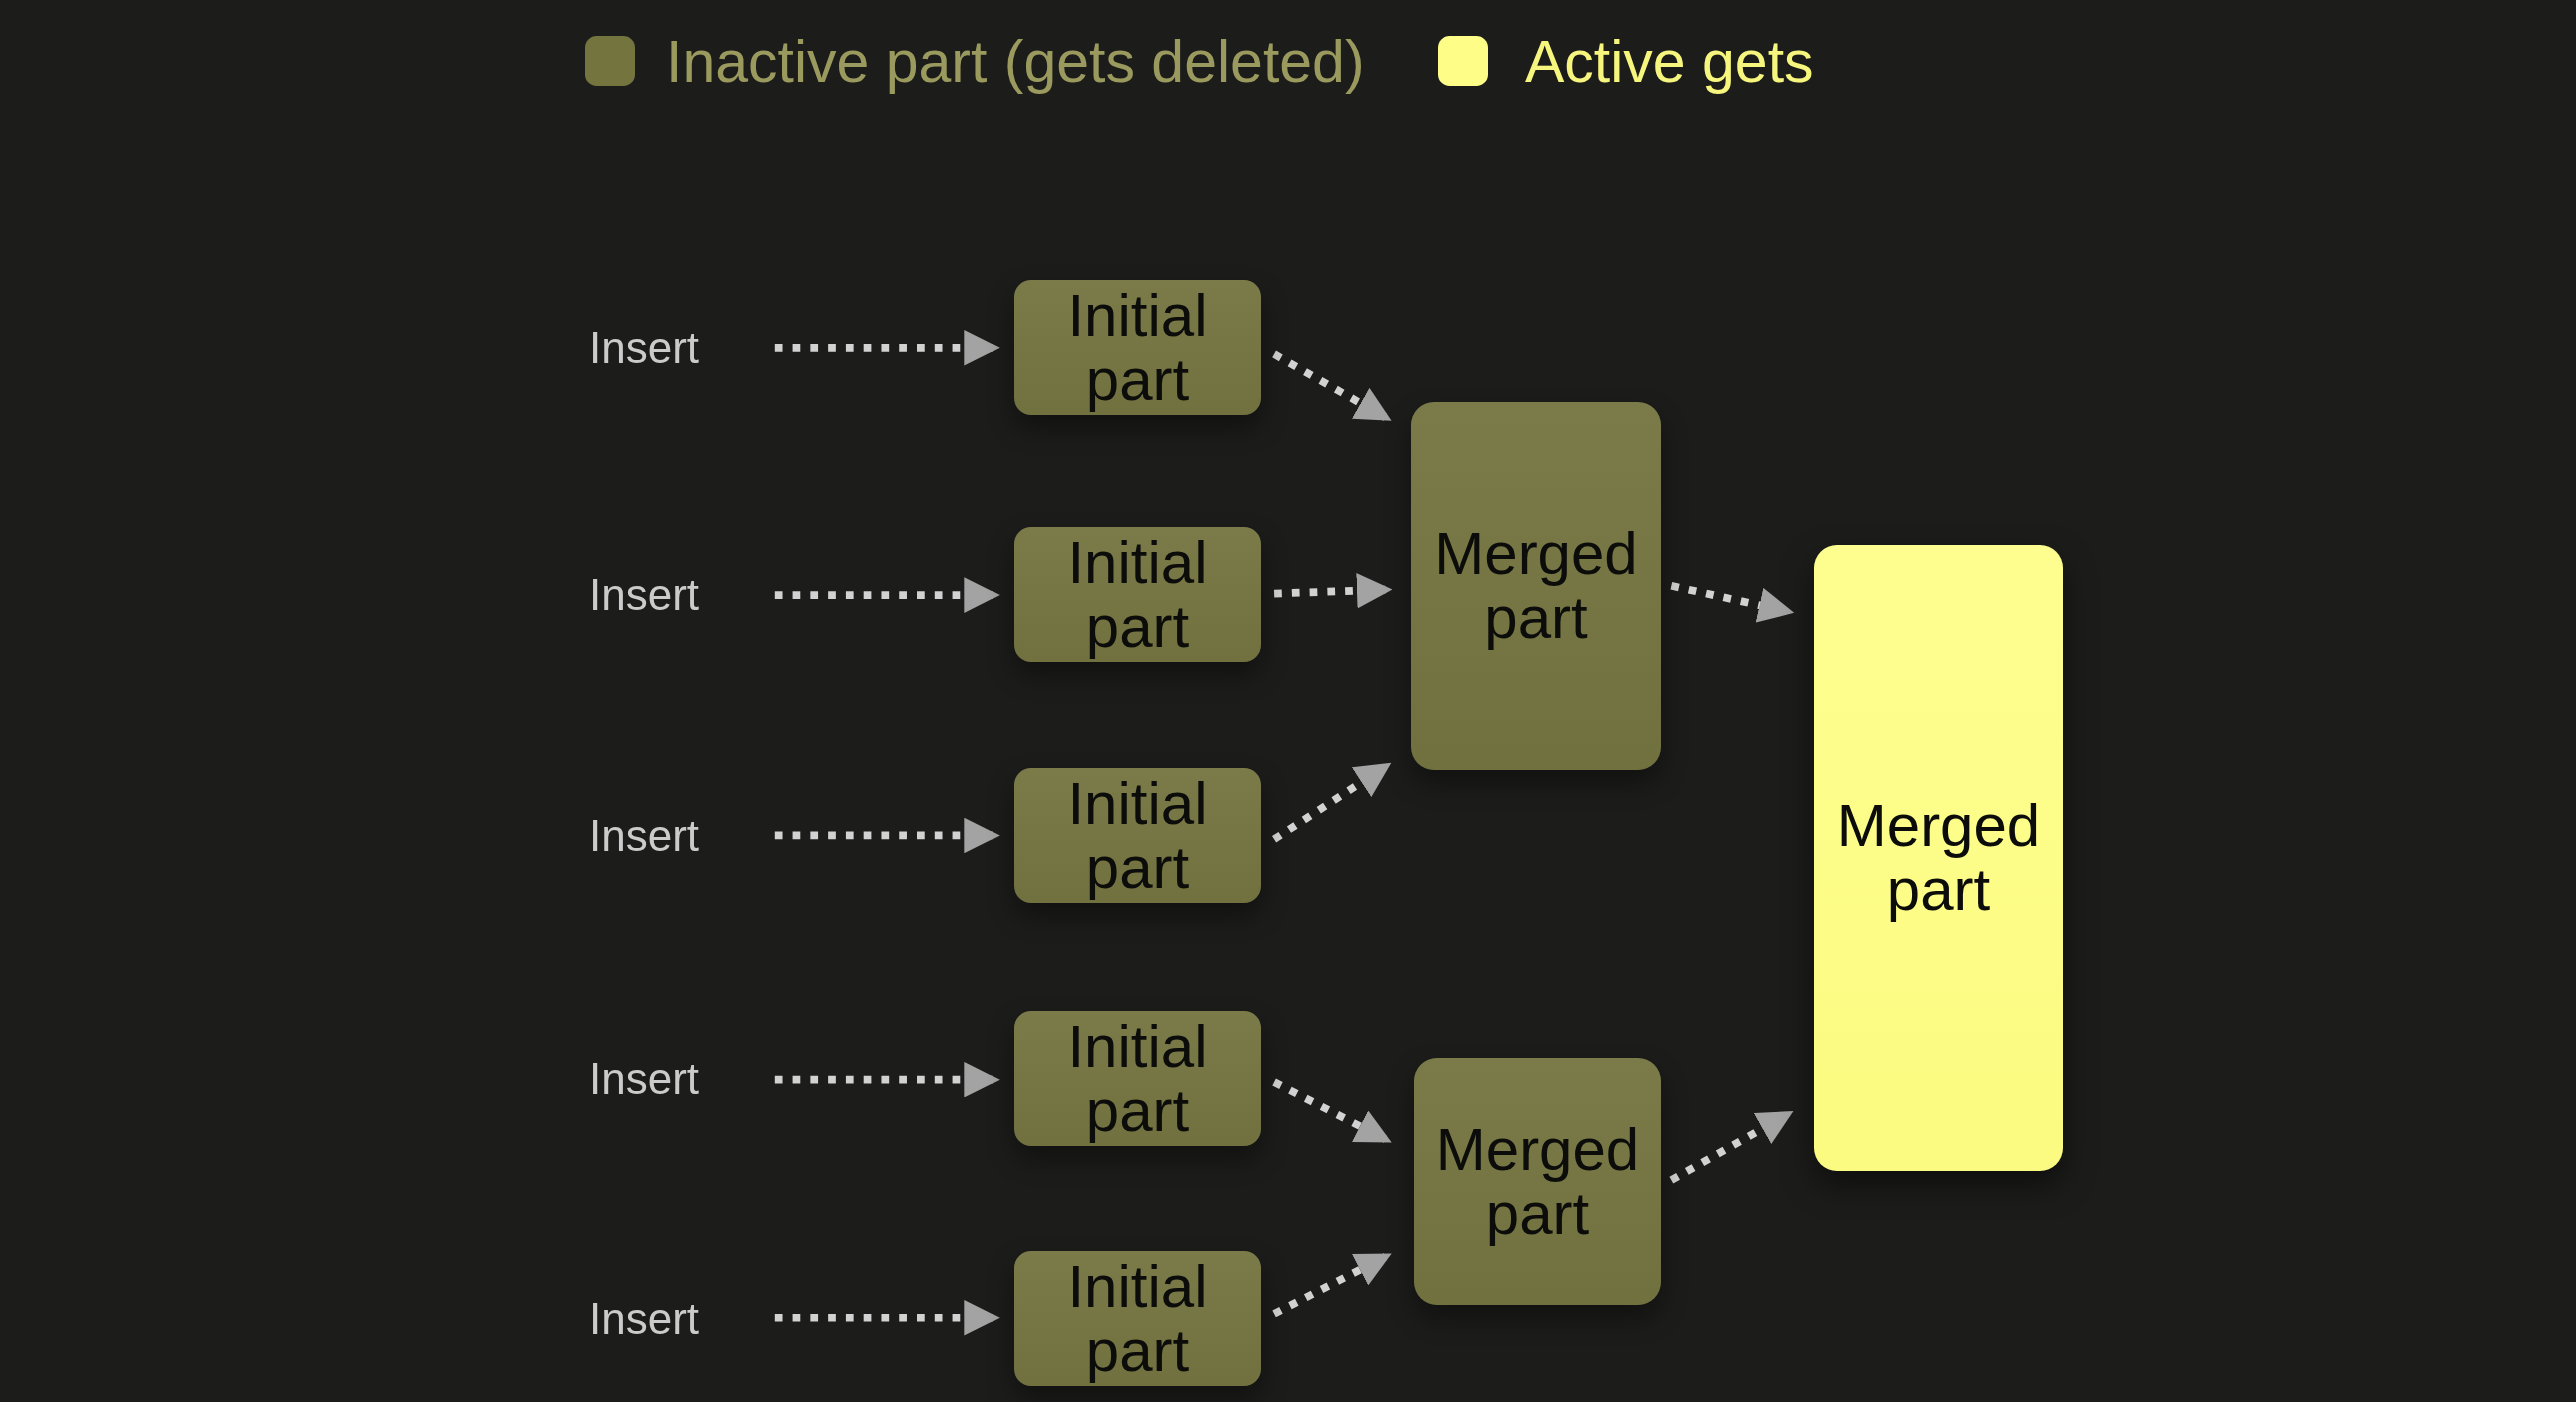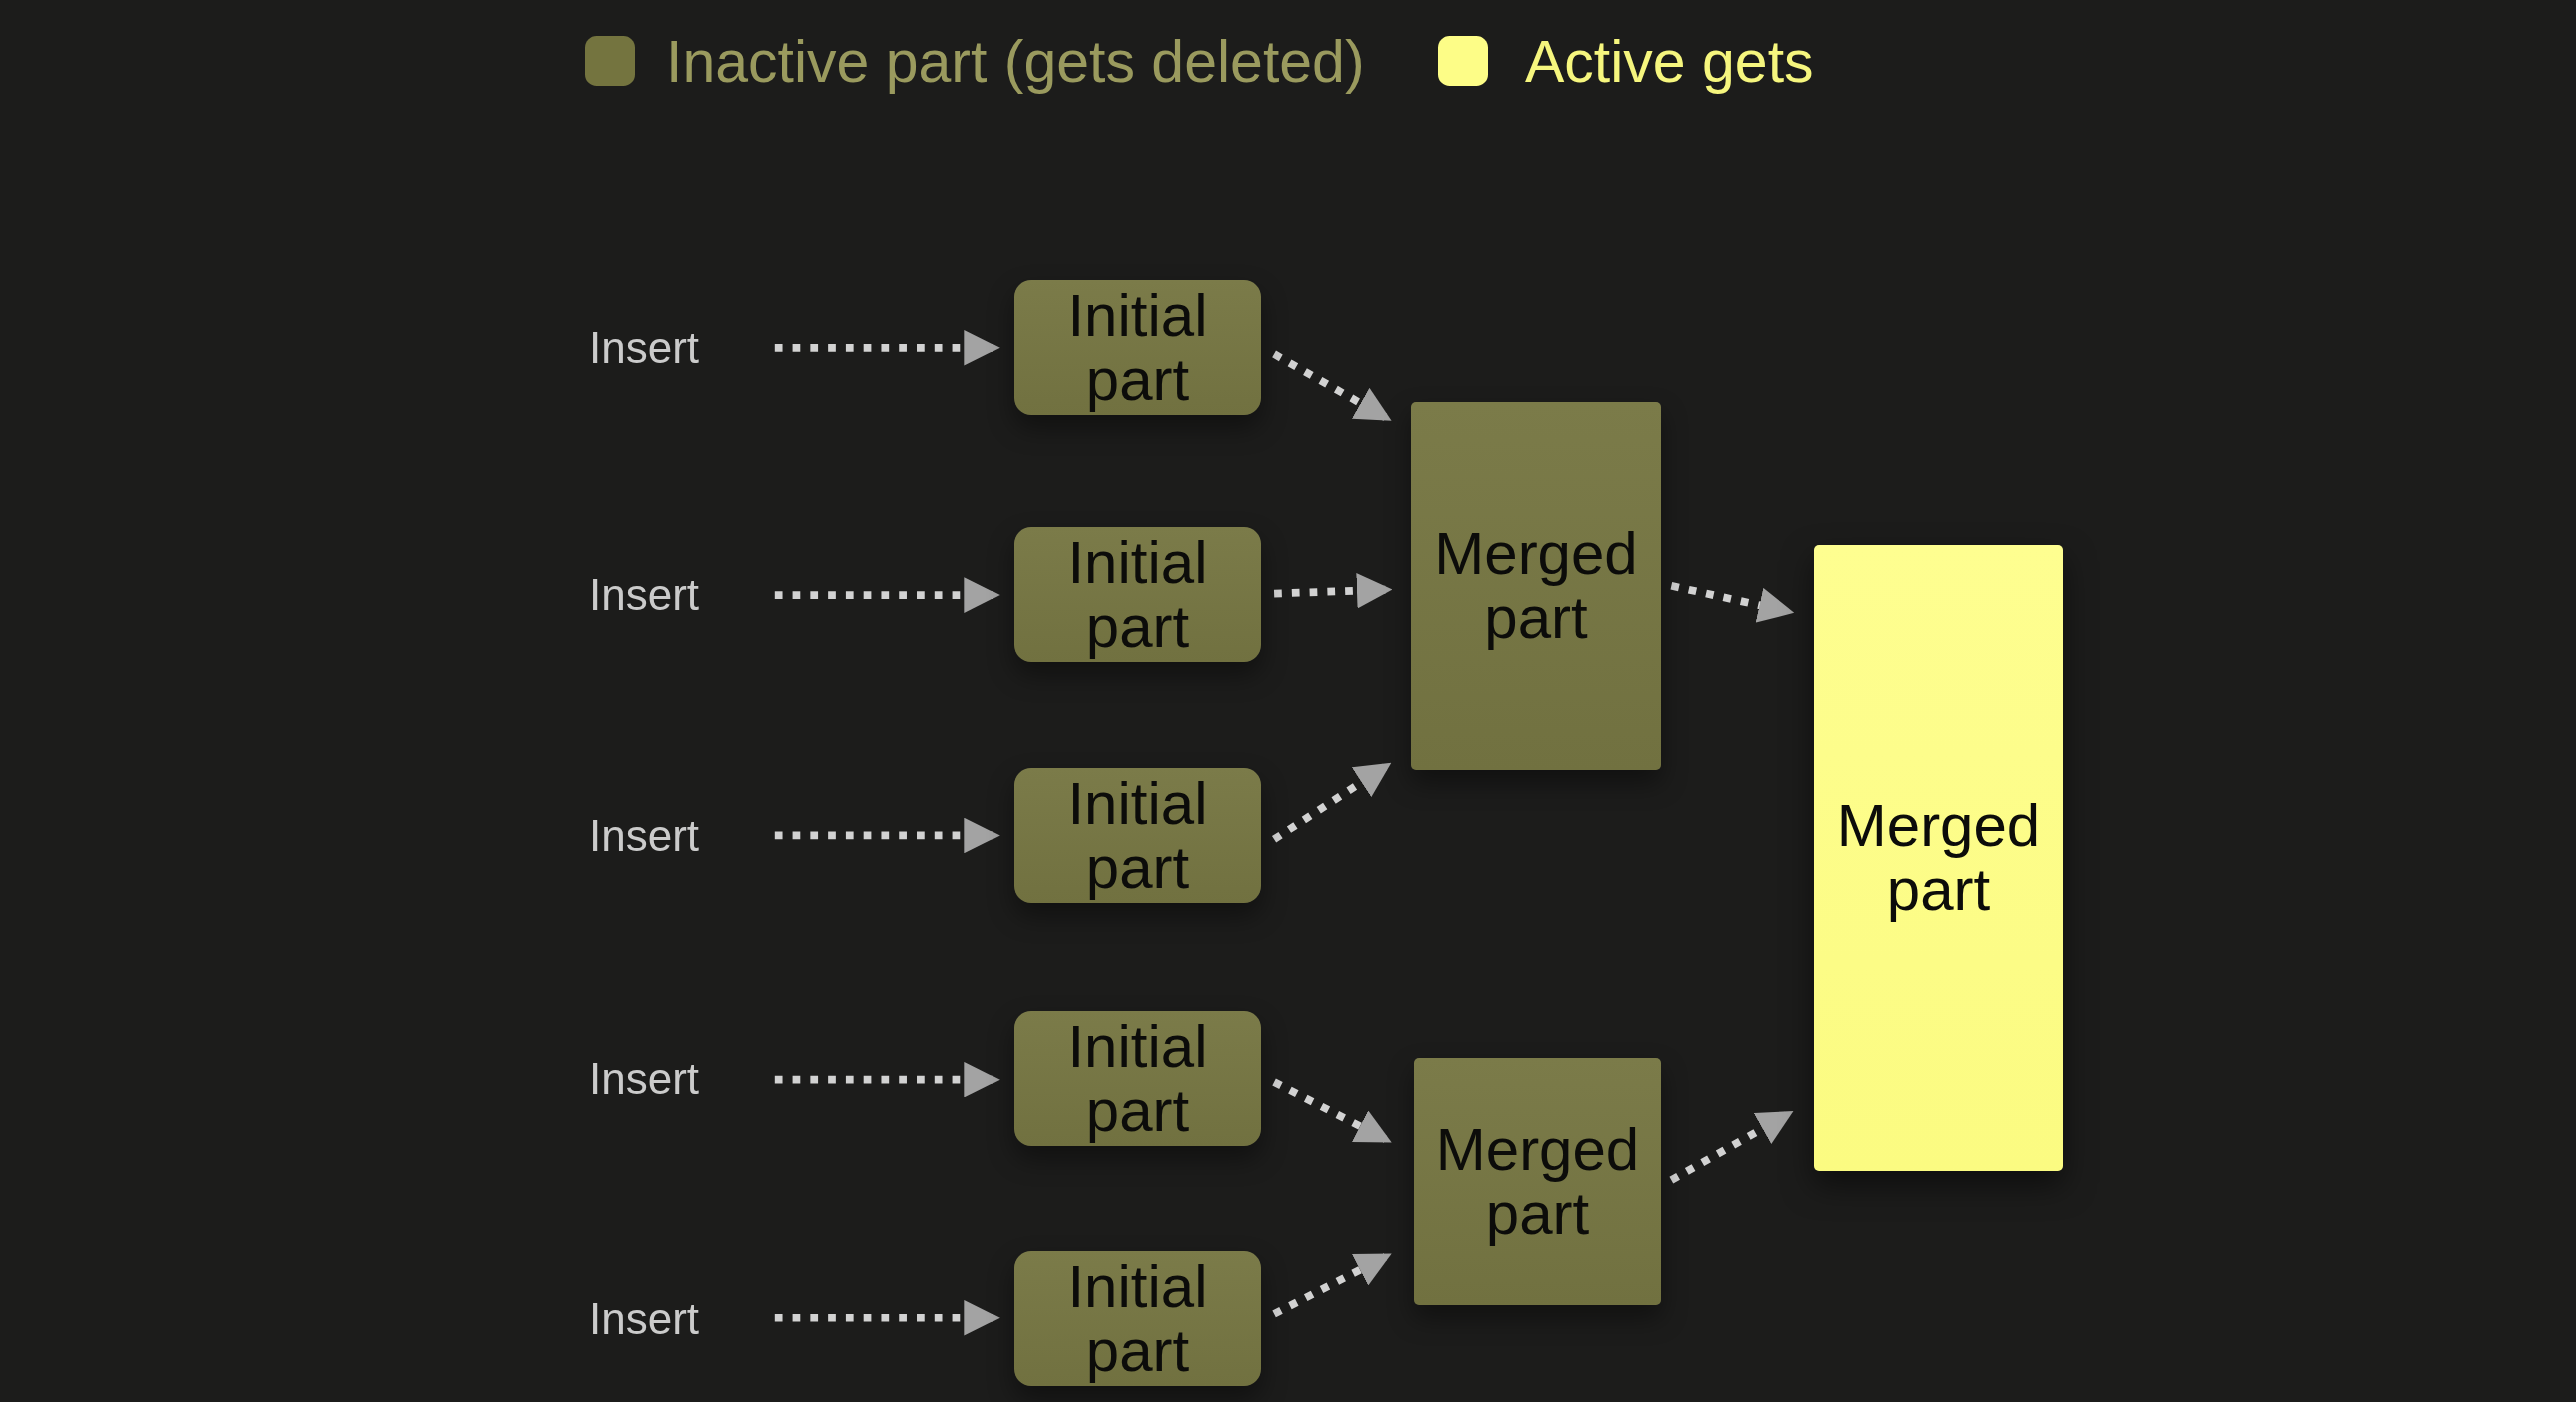--- a/index.html
+++ b/index.html
@@ -42,21 +42,21 @@
   
   .node {
     position: absolute;
     display: flex;
     align-items: center;
     justify-content: center;
     text-align: center;
     color: #0c0c0a;
     font-size: 60px;
     line-height: 1.06;
-    border-radius: 5px;
+    border-radius: 23px;
   }
   .olive {
     background: linear-gradient(180deg, #7b7b49 0%, #717140 100%);
     box-shadow: 0 12.4px 26px rgba(0, 0, 0, 0.40);
   }
   .active-node {
     background: linear-gradient(180deg, #fefe90 0%, #fbfb81 100%);
     box-shadow: 0 14px 31px rgba(0, 0, 0, 0.50);
   }
   .initial {

